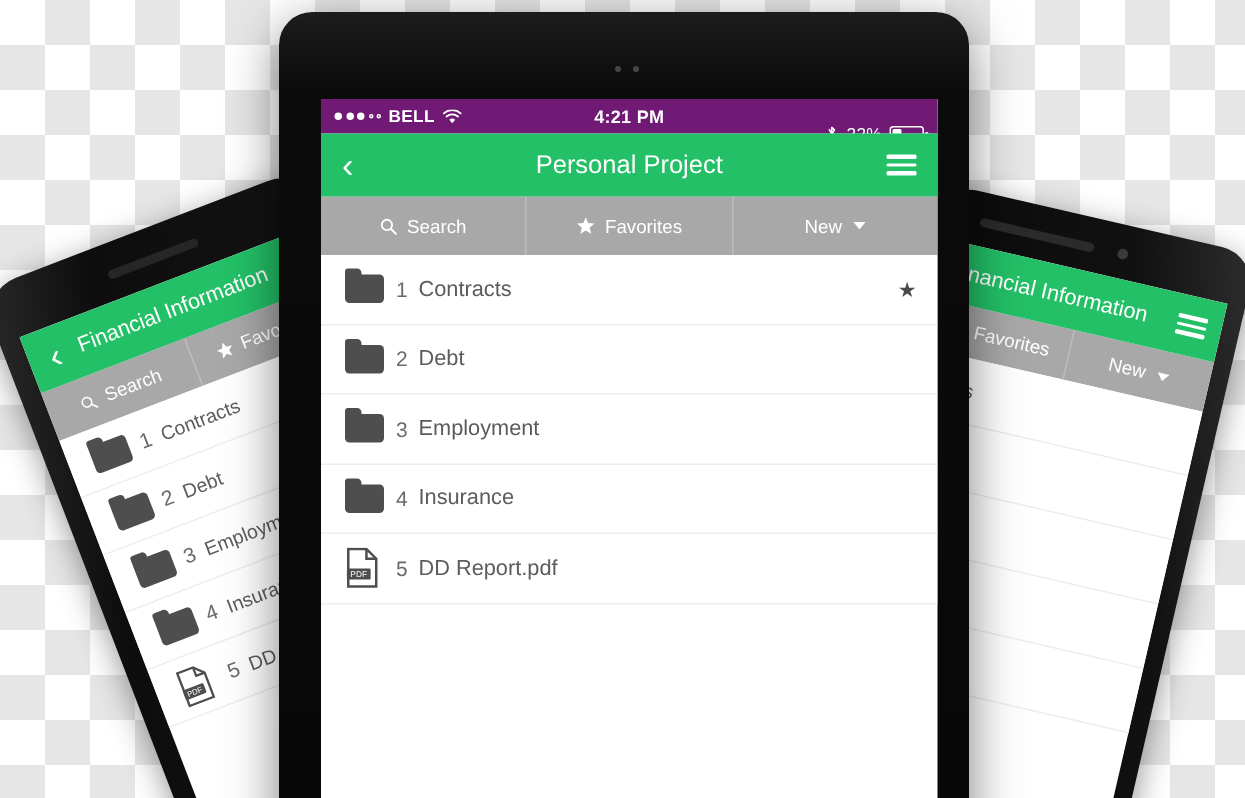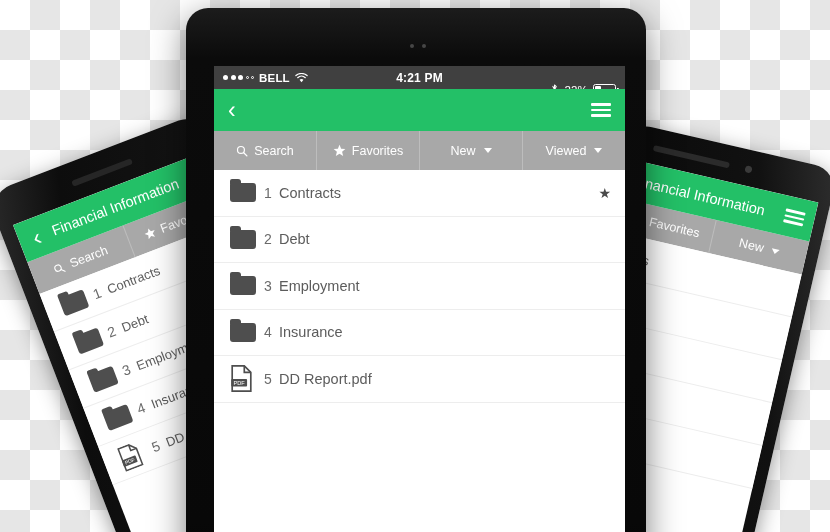--- a/index.html
+++ b/index.html
@@ -112,21 +112,21 @@
   .tablet .screen {
     position: absolute;
     left: 28px; top: 58px; right: 21px; bottom: 0;
     background: #fff;
     overflow: hidden;
   }
 
   
   .statusbar {
     height: 23px;
-    background: #404040;
+    background: #701a75;
     display: flex;
     align-items: center;
     padding: 0 9px;
     color: #fff;
     font-size: 11.5px;
     letter-spacing: .2px;
   }
   .sb-left { display: flex; align-items: center; gap: 5px; flex: 1; }
   .sb-center { flex: 0 0 auto; font-weight: bold; font-size: 12px; }
   .sb-right { display: flex; align-items: center; gap: 5px; flex: 1; justify-content: flex-end; margin-top: 24px; }
@@ -398,20 +398,21 @@
           </svg>
           <span class="pct">22%</span>
           <span class="battery">
               <span class="fill"></span>
             </span>
         </div>
       </div>
 
       <div class="navbar">
         <div class="nav-back">‹</div>
+        <div class="nav-title">Personal Project</div>
         <div class="nav-menu">
           <span></span>
             <span></span>
             <span></span>
         </div>
       </div>
 
       <div class="toolbar">
         <div class="tb-btn">
           <svg width="12" height="12" viewBox="0 0 16 16">
@@ -421,24 +422,20 @@
           <span>Search</span>
         </div>
         <div class="tb-btn">
           <svg width="13" height="13" viewBox="0 0 16 16">
             <polygon points="8,1 10,5.8 15.2,6.2 11.2,9.6 12.5,14.7 8,11.9 3.5,14.7 4.8,9.6 0.8,6.2 6,5.8" fill="#fff"></polygon>
           </svg>
           <span>Favorites</span>
         </div>
         <div class="tb-btn">
           <span>New</span>
-          <i class="caret"></i>
-        </div>
-        <div class="tb-btn">
-          <span>Viewed</span>
           <i class="caret"></i>
         </div>
       </div>
 
       <div class="filelist">
 
         <div class="file-row">
           <div class="icon-wrap">
               <div class="folder-ico"></div>
             </div>

